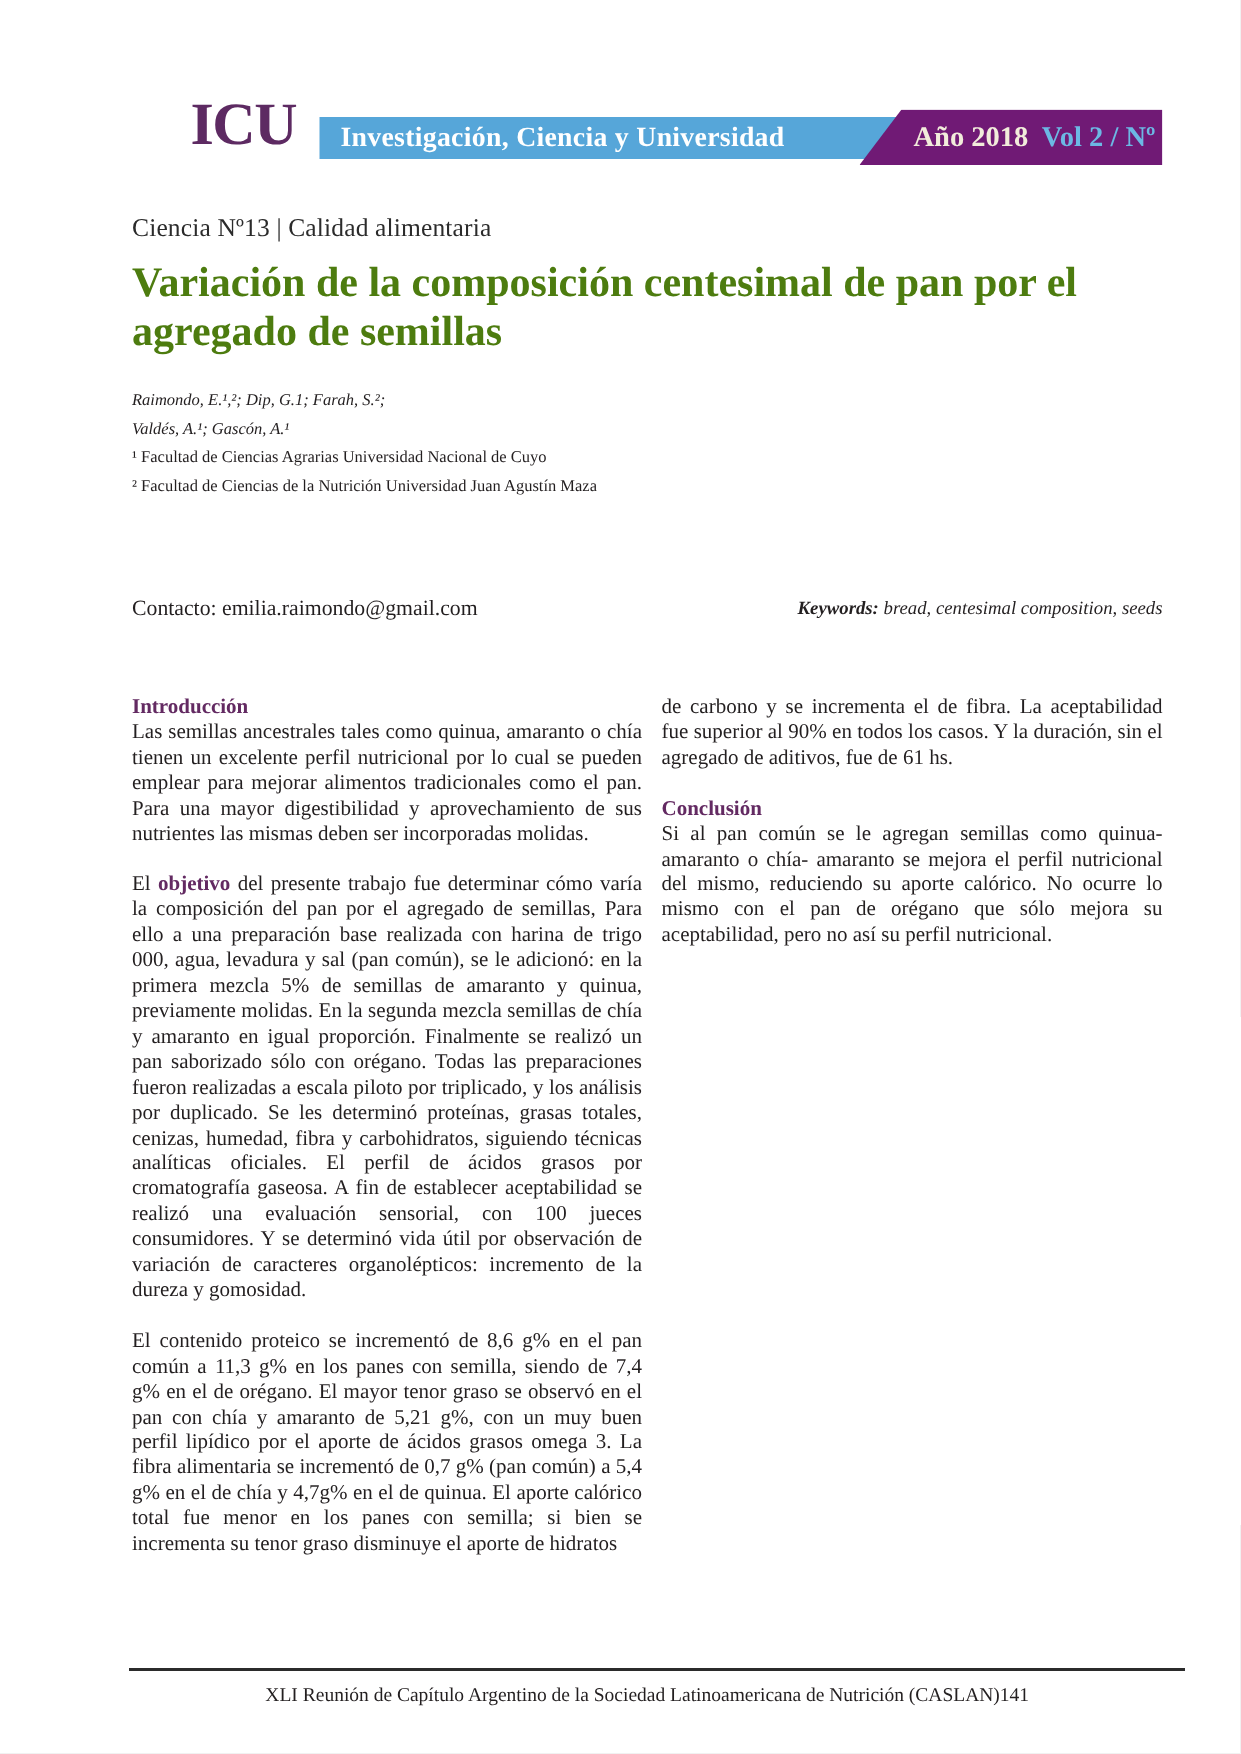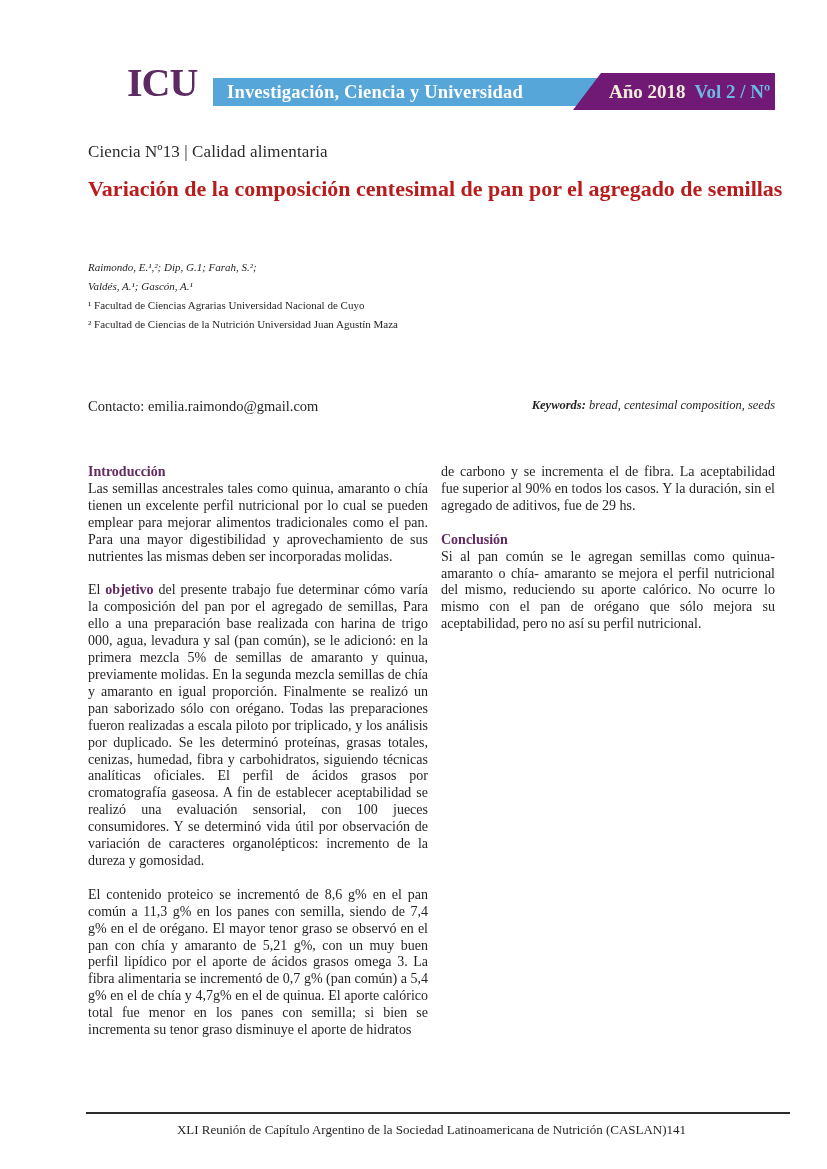--- a/index.html
+++ b/index.html
@@ -38,22 +38,22 @@
   }
   .issue-year{color:#f2ecdb;font-size:19px;font-weight:700;white-space:nowrap;}
   .issue-vol{color:#6cb8e4;font-size:19px;font-weight:700;white-space:nowrap;}
   
   .kicker{
     position:absolute;left:88px;top:142px;
     font-size:17px;color:#2b2b2b;letter-spacing:.1px;
   }
   .title{
     position:absolute;left:88px;top:172px;width:695px;
-    margin:0;font-size:22px;font-weight:700;line-height:33px;
-    color:#b91c1c;
+    margin:0;font-size:28px;font-weight:700;line-height:33px;
+    color:#4d7c0f;
   }
   
   .authors{
     position:absolute;left:88px;top:258px;width:375px;
     font-size:11px;line-height:19px;
   }
   .authors p{margin:0;}
   .author-line{font-style:italic;}
   
   .contact{
@@ -124,21 +124,21 @@
   </div>
 
   <div class="columns">
     <div class="col col-left">
       <h2>Introducción</h2>
       <p>Las semillas ancestrales tales como quinua, amaranto o chía tienen un excelente perfil nutricional por lo cual se pueden emplear para mejorar alimentos tradicionales como el pan. Para una mayor digestibilidad y aprovechamiento de sus nutrientes las mismas deben ser incorporadas molidas.</p>
       <p><span>El </span><span class="accent">objetivo</span><span> del presente trabajo fue determinar cómo varía la composición del pan por el agregado de semillas, Para ello a una preparación base realizada con harina de trigo 000, agua, levadura y sal (pan común), se le adicionó: en la primera mezcla 5% de semillas de amaranto y quinua, previamente molidas. En la segunda mezcla semillas de chía y amaranto en igual proporción. Finalmente se realizó un pan saborizado sólo con orégano. Todas las preparaciones fueron realizadas a escala piloto por triplicado, y los análisis por duplicado. Se les determinó proteínas, grasas totales, cenizas, humedad, fibra y carbohidratos, siguiendo técnicas analíticas oficiales. El perfil de ácidos grasos por cromatografía gaseosa. A fin de establecer aceptabilidad se realizó una evaluación sensorial, con 100 jueces consumidores. Y se determinó vida útil por observación de variación de caracteres organolépticos: incremento de la dureza y gomosidad.</span></p>
       <p>El contenido proteico se incrementó de 8,6 g% en el pan común a 11,3 g% en los panes con semilla, siendo de 7,4 g% en el de orégano. El mayor tenor graso se observó en el pan con chía y amaranto de 5,21 g%, con un muy buen perfil lipídico por el aporte de ácidos grasos omega 3. La fibra alimentaria se incrementó de 0,7 g% (pan común) a 5,4 g% en el de chía y 4,7g% en el de quinua. El aporte calórico total fue menor en los panes con semilla; si bien se incrementa su tenor graso disminuye el aporte de hidratos</p>
     </div>
     <div class="col col-right">
-      <p>de carbono y se incrementa el de fibra. La aceptabilidad fue superior al 90% en todos los casos. Y la duración, sin el agregado de aditivos, fue de 29 hs.</p>
+      <p>de carbono y se incrementa el de fibra. La aceptabilidad fue superior al 90% en todos los casos. Y la duración, sin el agregado de aditivos, fue de 61 hs.</p>
       <h2>Conclusión</h2>
       <p>Si al pan común se le agregan semillas como quinua- amaranto o chía- amaranto se mejora el perfil nutricional del mismo, reduciendo su aporte calórico. No ocurre lo mismo con el pan de orégano que sólo mejora su aceptabilidad, pero no así su perfil nutricional.</p>
     </div>
   </div>
 
   <div class="footer-rule"></div>
   <div class="footer-row">
     <span>XLI Reunión de Capítulo Argentino de la Sociedad Latinoamericana de Nutrición (CASLAN)</span>
     <span>141</span>
   </div>

